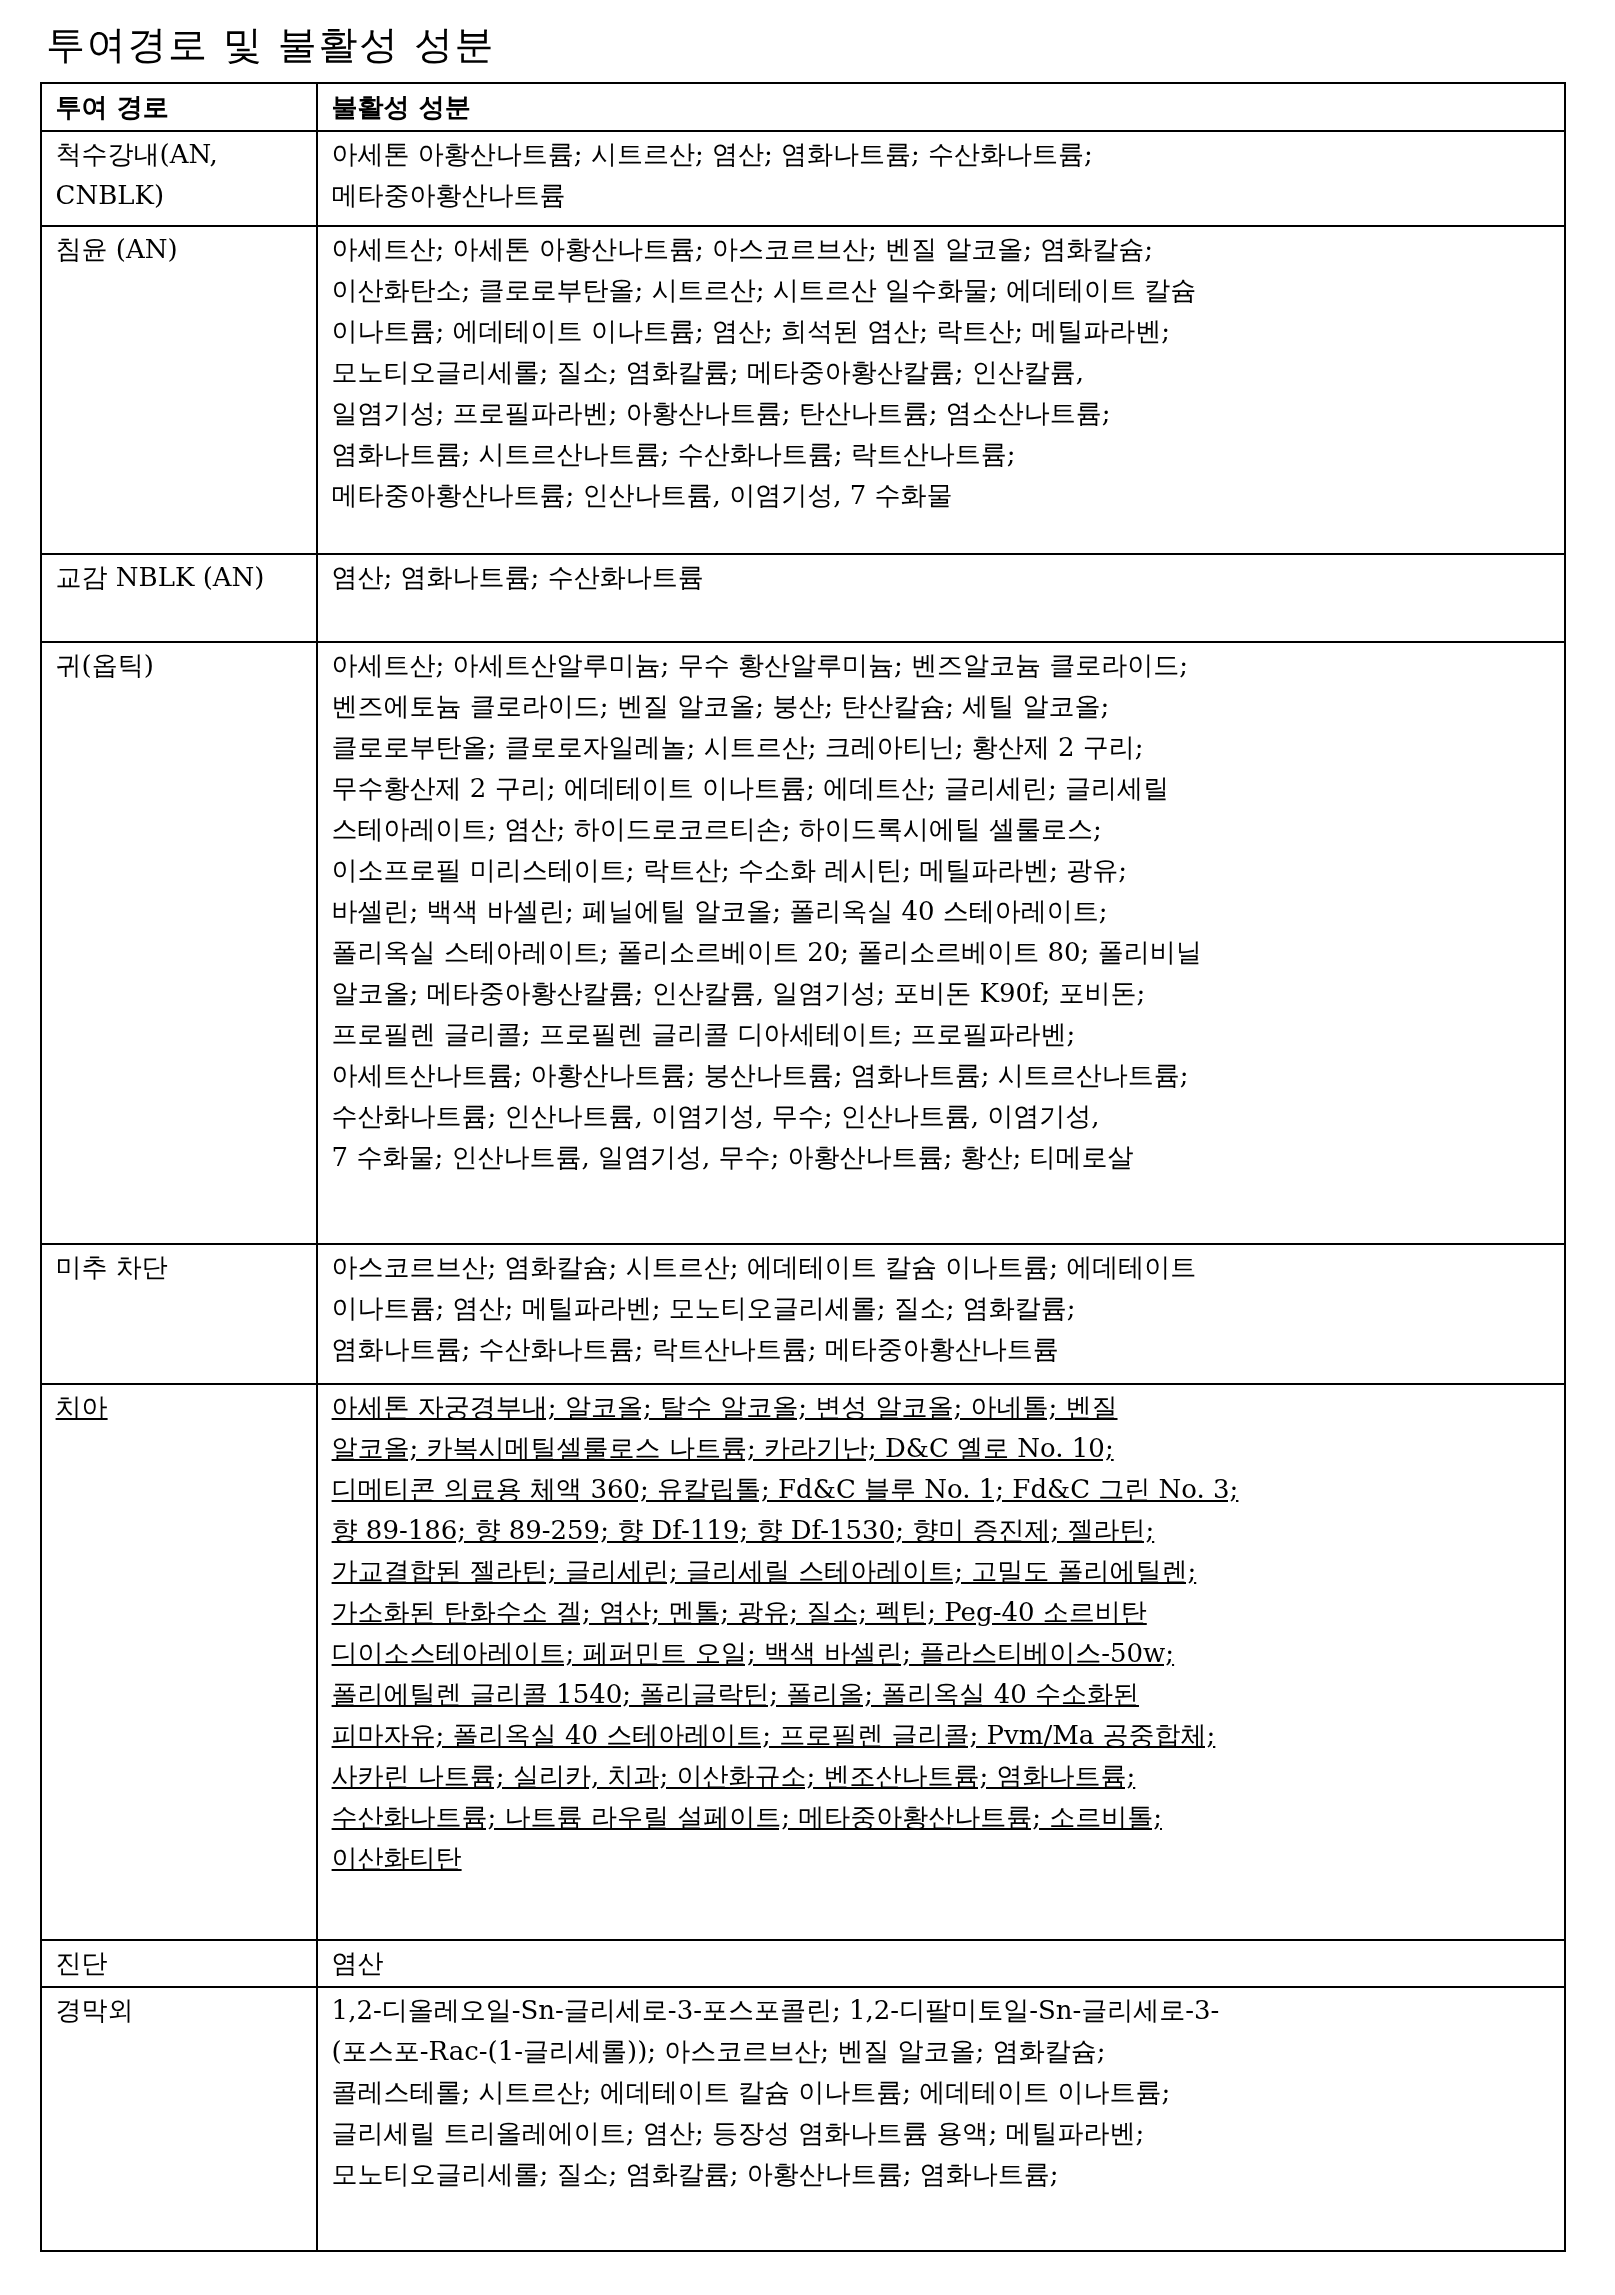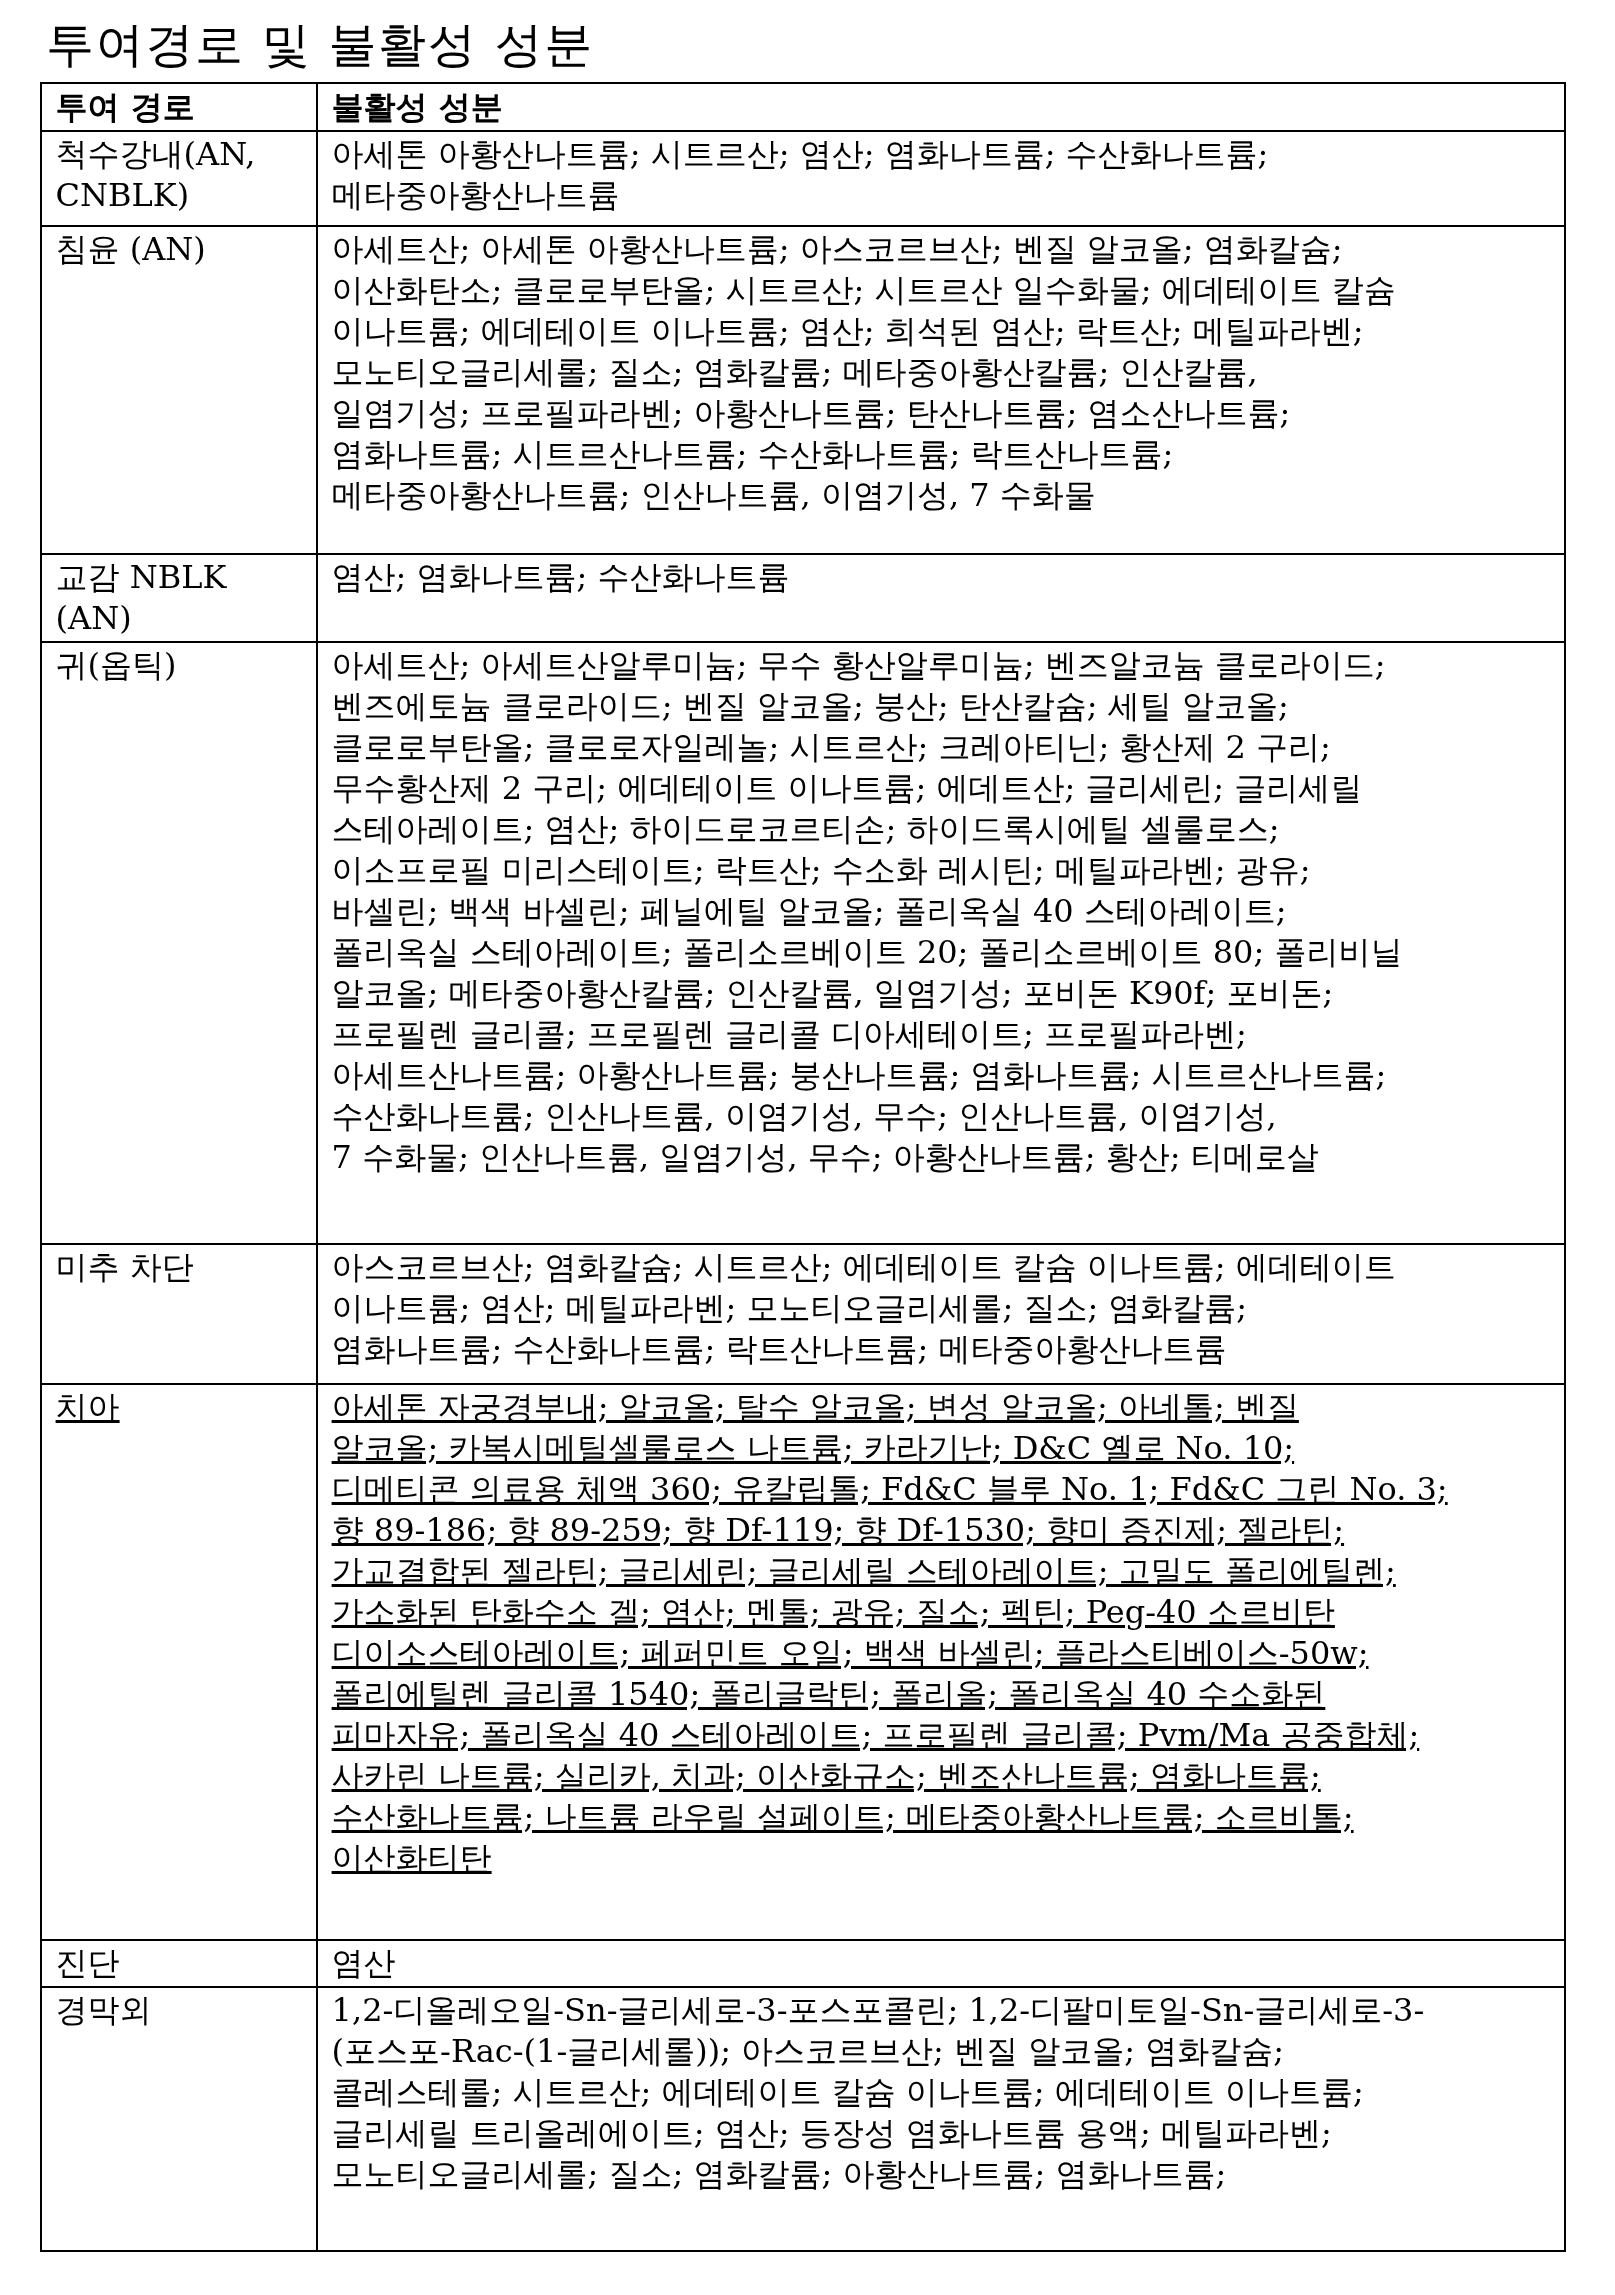--- a/index.html
+++ b/index.html
@@ -3,33 +3,33 @@
 <meta charset="utf-8">
 <style>
   html, body { margin: 0; padding: 0; background: #ffffff; }
   body {
     width: 1615px; height: 2295px; position: relative; overflow: hidden;
     font-family: "DejaVu Serif", "Liberation Serif", serif;
     color: #000000;
   }
   .title {
     position: absolute; left: 46px; top: 18.7px;
-    font-size: 48px; line-height: 51px; letter-spacing: 1.7px;
+    font-size: 39px; line-height: 51px; letter-spacing: 1.7px;
     white-space: nowrap;
   }
   table.routes {
     position: absolute; left: 40px; top: 82px;
     width: 1524px; border-collapse: collapse; table-layout: fixed;
   }
   table.routes col.c1 { width: 276px; }
   table.routes col.c2 { width: 1248px; }
   table.routes th, table.routes td {
     border: 2.6px solid #000000; vertical-align: top;
     padding: 1.7px 12px 0 13.6px; text-align: left;
-    font-size: 32px; line-height: 41px; font-weight: normal;
+    font-size: 26px; line-height: 41px; font-weight: normal;
     white-space: nowrap; overflow: hidden;
   }
   table.routes th { font-weight: bold; line-height: 43px; }
   table.routes td.route { white-space: normal; word-break: keep-all; }
   .line { display: block; height: 41px; }
   tr.h-header  { height: 48px; }
   tr.h-r0 { height: 95px; }
   tr.h-r1 { height: 328px; }
   tr.h-r2 { height: 88px; }
   tr.h-r3 { height: 602px; padding-left: 24px; }

